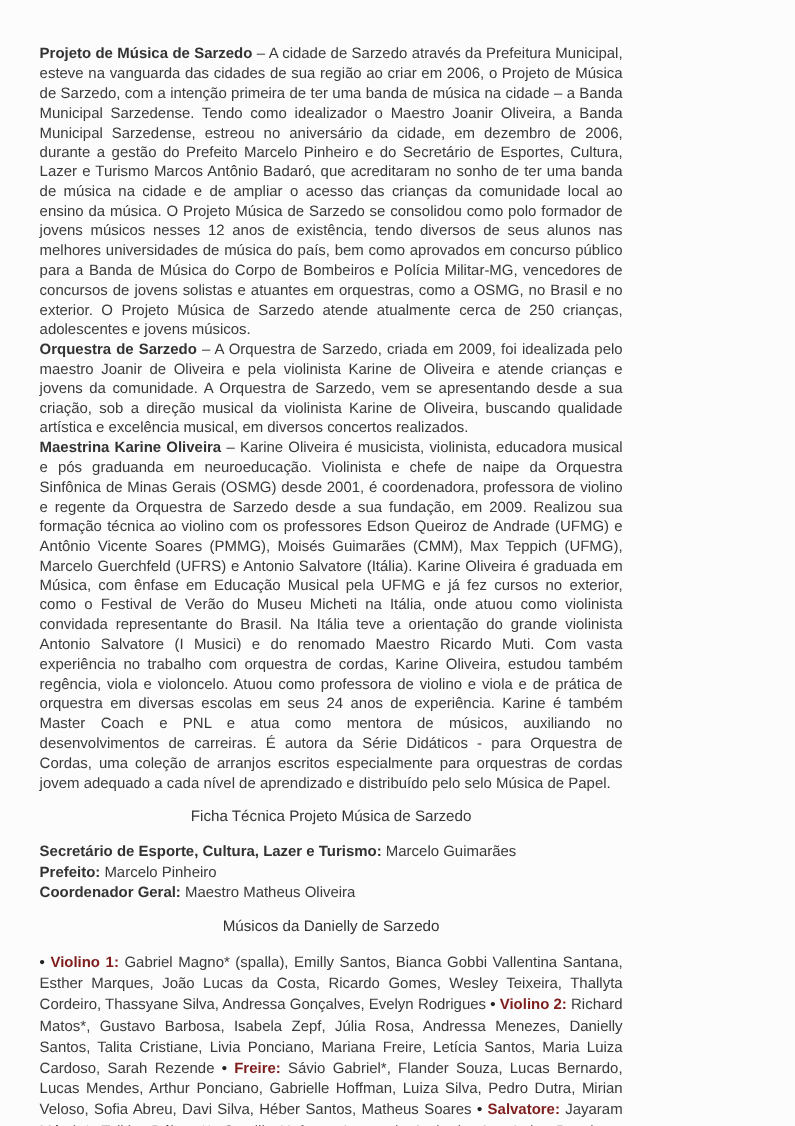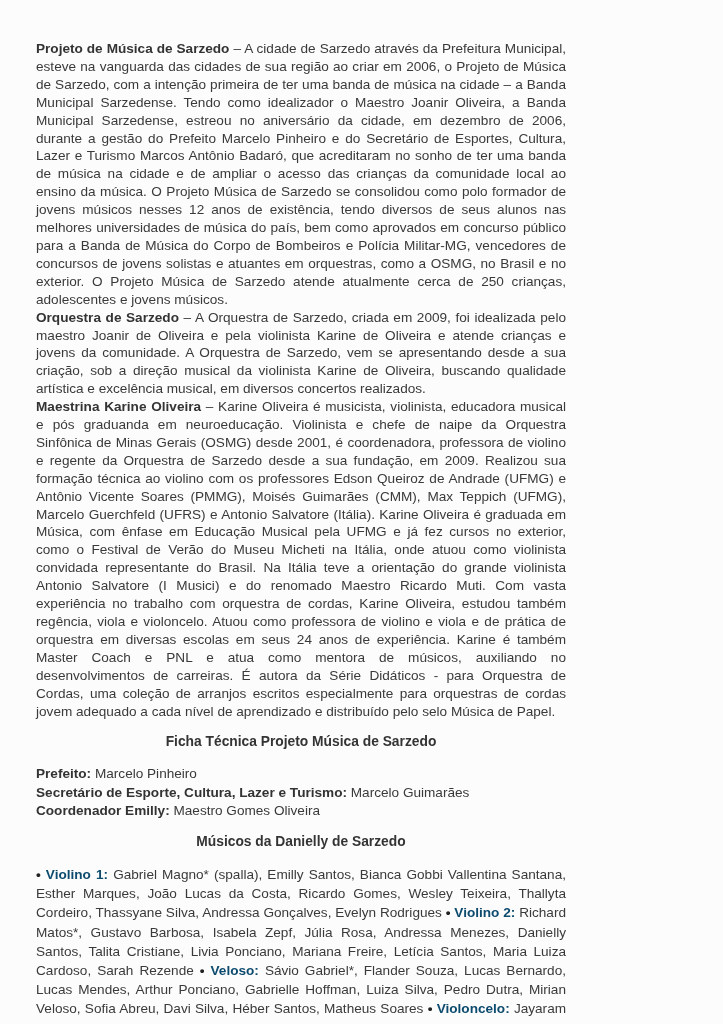--- a/index.html
+++ b/index.html
@@ -19,40 +19,40 @@
   }
   .para {
     margin: 0;
     text-align: justify;
     font-size: 13.6px;
     line-height: 17.9px;
   }
   .para b.lead { color: #333; }
   .section-heading {
     text-align: center;
-    font-weight: bold;
+    font-weight: normal;
     font-size: 13.8px;
     line-height: 18px;
     margin: 13px 0 14px 0;
     color: #343434;
   }
   .ficha-list { margin: 0 0 0 0; }
   .ficha-row {
     font-size: 13.6px;
     line-height: 18.2px;
   }
   .ficha-row b { color: #333; }
   .musicians-para {
     margin: 0;
     text-align: justify;
     font-size: 13.6px;
     line-height: 19.2px;
   }
   .m-bullet { font-weight: bold; color: #222; }
-  .m-label { color: #0c4a6e; }
+  .m-label { color: #7f1d1d; }
   .footer {
     margin-top: 28px;
     text-align: center;
     font-weight: bold;
     font-size: 13.8px;
     line-height: 19px;
     color: #701a75;
   }
 </style>
 </head>
@@ -64,38 +64,38 @@
   <p class="para"><b class="lead">Projeto de Música de Sarzedo</b> <span class="ptext">– A cidade de Sarzedo através da Prefeitura Municipal, esteve na vanguarda das cidades de sua região ao criar em 2006, o Projeto de Música de Sarzedo, com a intenção primeira de ter uma banda de música na cidade – a Banda Municipal Sarzedense. Tendo como idealizador o Maestro Joanir Oliveira, a Banda Municipal Sarzedense, estreou no aniversário da cidade, em dezembro de 2006, durante a gestão do Prefeito Marcelo Pinheiro e do Secretário de Esportes, Cultura, Lazer e Turismo Marcos Antônio Badaró, que acreditaram no sonho de ter uma banda de música na cidade e de ampliar o acesso das crianças da comunidade local ao ensino da música. O Projeto Música de Sarzedo se consolidou como polo formador de jovens músicos nesses 12 anos de existência, tendo diversos de seus alunos nas melhores universidades de música do país, bem como aprovados em concurso público para a Banda de Música do Corpo de Bombeiros e Polícia Militar-MG, vencedores de concursos de jovens solistas e atuantes em orquestras, como a OSMG, no Brasil e no exterior. O Projeto Música de Sarzedo atende atualmente cerca de 250 crianças, adolescentes e jovens músicos.</span></p>
 
   <p class="para"><b class="lead">Orquestra de Sarzedo</b> <span class="ptext">– A Orquestra de Sarzedo, criada em 2009, foi idealizada pelo maestro Joanir de Oliveira e pela violinista Karine de Oliveira e atende crianças e jovens da comunidade. A Orquestra de Sarzedo, vem se apresentando desde a sua criação, sob a direção musical da violinista Karine de Oliveira, buscando qualidade artística e excelência musical, em diversos concertos realizados.</span></p>
 
   <p class="para"><b class="lead">Maestrina Karine Oliveira</b> <span class="ptext">– Karine Oliveira é musicista, violinista, educadora musical e pós graduanda em neuroeducação. Violinista e chefe de naipe da Orquestra Sinfônica de Minas Gerais (OSMG) desde 2001, é coordenadora, professora de violino e regente da Orquestra de Sarzedo desde a sua fundação, em 2009. Realizou sua formação técnica ao violino com os professores Edson Queiroz de Andrade (UFMG) e Antônio Vicente Soares (PMMG), Moisés Guimarães (CMM), Max Teppich (UFMG), Marcelo Guerchfeld (UFRS) e Antonio Salvatore (Itália). Karine Oliveira é graduada em Música, com ênfase em Educação Musical pela UFMG e já fez cursos no exterior, como o Festival de Verão do Museu Micheti na Itália, onde atuou como violinista convidada representante do Brasil. Na Itália teve a orientação do grande violinista Antonio Salvatore (I Musici) e do renomado Maestro Ricardo Muti. Com vasta experiência no trabalho com orquestra de cordas, Karine Oliveira, estudou também regência, viola e violoncelo. Atuou como professora de violino e viola e de prática de orquestra em diversas escolas em seus 24 anos de experiência. Karine é também Master Coach e PNL e atua como mentora de músicos, auxiliando no desenvolvimentos de carreiras. É autora da Série Didáticos - para Orquestra de Cordas, uma coleção de arranjos escritos especialmente para orquestras de cordas jovem adequado a cada nível de aprendizado e distribuído pelo selo Música de Papel.</span></p>
 </div>
 
   <div class="section-heading">Ficha Técnica Projeto Música de Sarzedo</div>
 
   <div class="ficha-list" id="ficha-list">
+  <div class="ficha-row"><b class="f-label">Secretário de Esporte, Cultura, Lazer e Turismo:</b> <span class="f-value">Marcelo Guimarães</span></div>
+
   <div class="ficha-row"><b class="f-label">Prefeito:</b> <span class="f-value">Marcelo Pinheiro</span></div>
 
-  <div class="ficha-row"><b class="f-label">Secretário de Esporte, Cultura, Lazer e Turismo:</b> <span class="f-value">Marcelo Guimarães</span></div>
-
-  <div class="ficha-row"><b class="f-label">Coordenador Emilly:</b> <span class="f-value">Maestro Gomes Oliveira</span></div>
+  <div class="ficha-row"><b class="f-label">Coordenador Geral:</b> <span class="f-value">Maestro Matheus Oliveira</span></div>
 
 </div>
 
   <div class="section-heading">Músicos da Danielly de Sarzedo</div>
 
   <p class="musicians-para" id="musicians-para">
   <span class="m-section"><span class="m-bullet">•</span> <b class="m-label">Violino 1:</b> <span class="m-names">Gabriel Magno* (spalla), Emilly Santos, Bianca Gobbi Vallentina Santana, Esther Marques, João Lucas da Costa, Ricardo Gomes, Wesley Teixeira, Thallyta Cordeiro, Thassyane Silva, Andressa Gonçalves, Evelyn Rodrigues</span> </span>
 
   <span class="m-section"><span class="m-bullet">•</span> <b class="m-label">Violino 2:</b> <span class="m-names">Richard Matos*, Gustavo Barbosa, Isabela Zepf, Júlia Rosa, Andressa Menezes, Danielly Santos, Talita Cristiane, Livia Ponciano, Mariana Freire, Letícia Santos, Maria Luiza Cardoso, Sarah Rezende</span> </span>
 
-  <span class="m-section"><span class="m-bullet">•</span> <b class="m-label">Veloso:</b> <span class="m-names">Sávio Gabriel*, Flander Souza, Lucas Bernardo, Lucas Mendes, Arthur Ponciano, Gabrielle Hoffman, Luiza Silva, Pedro Dutra, Mirian Veloso, Sofia Abreu, Davi Silva, Héber Santos, Matheus Soares</span> </span>
+  <span class="m-section"><span class="m-bullet">•</span> <b class="m-label">Freire:</b> <span class="m-names">Sávio Gabriel*, Flander Souza, Lucas Bernardo, Lucas Mendes, Arthur Ponciano, Gabrielle Hoffman, Luiza Silva, Pedro Dutra, Mirian Veloso, Sofia Abreu, Davi Silva, Héber Santos, Matheus Soares</span> </span>
 
-  <span class="m-section"><span class="m-bullet">•</span> <b class="m-label">Violoncelo:</b> <span class="m-names">Jayaram Márcio*, Talitha Débora**, Camille Hofman, Leonardo Andrade, Ana Luiza Ponciano, Mariana Reis, Júlio César de Archanjo, Flaviany Lima, Jonatas Neubaner, Maria Eduarda Souza, Wellington Cordeiro Júlia Damasceno</span> </span>
+  <span class="m-section"><span class="m-bullet">•</span> <b class="m-label">Salvatore:</b> <span class="m-names">Jayaram Márcio*, Talitha Débora**, Camille Hofman, Leonardo Andrade, Ana Luiza Ponciano, Mariana Reis, Júlio César de Archanjo, Flaviany Lima, Jonatas Neubaner, Maria Eduarda Souza, Wellington Cordeiro Júlia Damasceno</span> </span>
 
   <span class="m-section"><span class="m-bullet">•</span> <b class="m-label">Violinista:</b> <span class="m-names">Batista Silva</span> </span>
 </p>
 
   <div class="footer">
     <div>Escola Batista de Música – Rua Ponte Nova, 709 – Colégio Batista</div>
   </div>
 
 </div>
 

